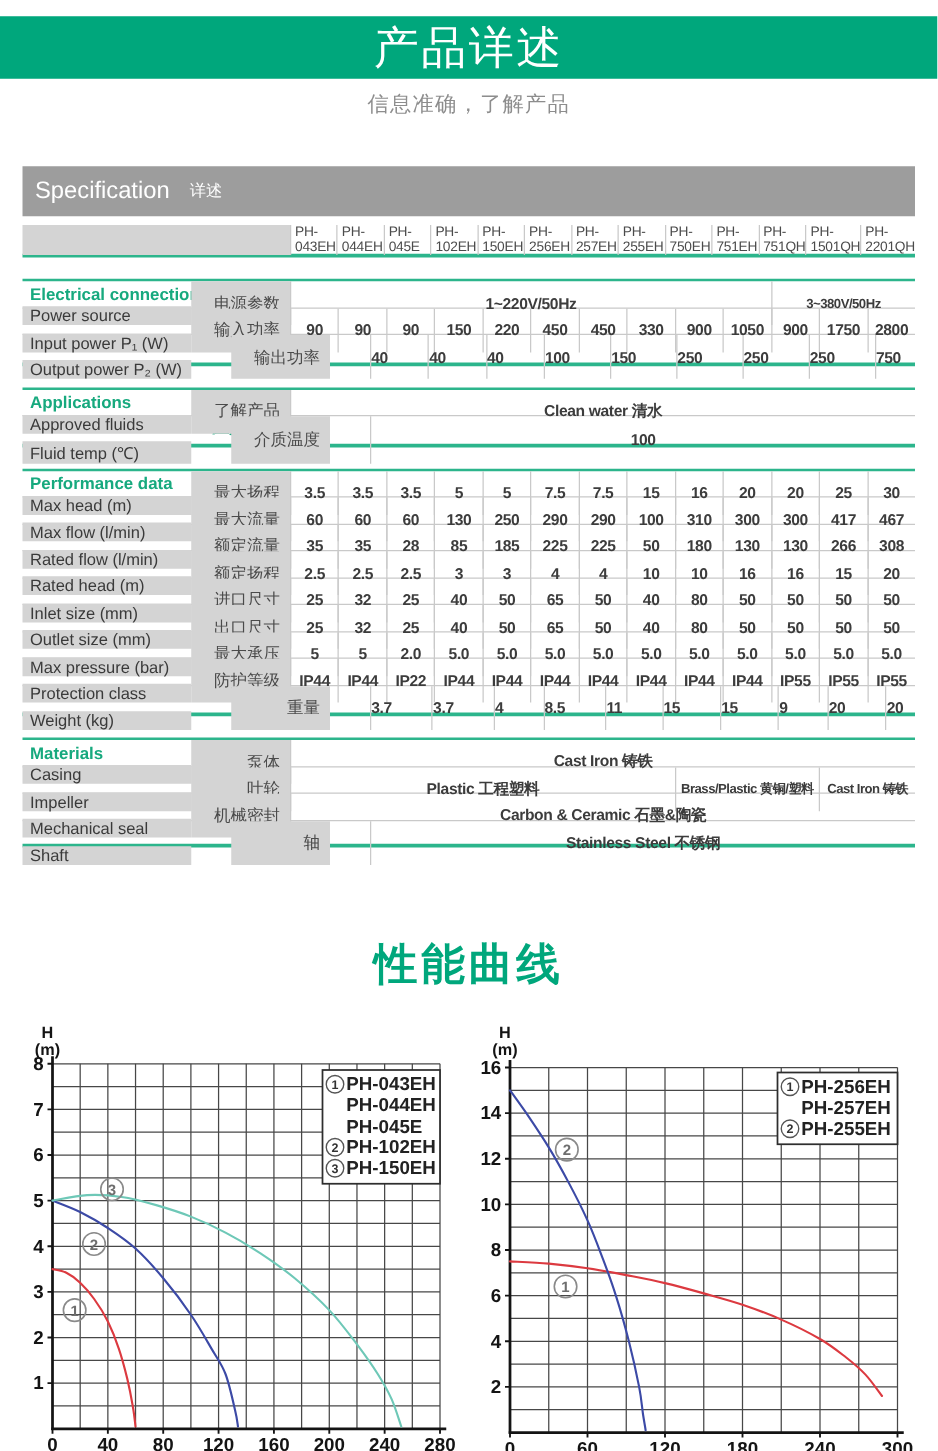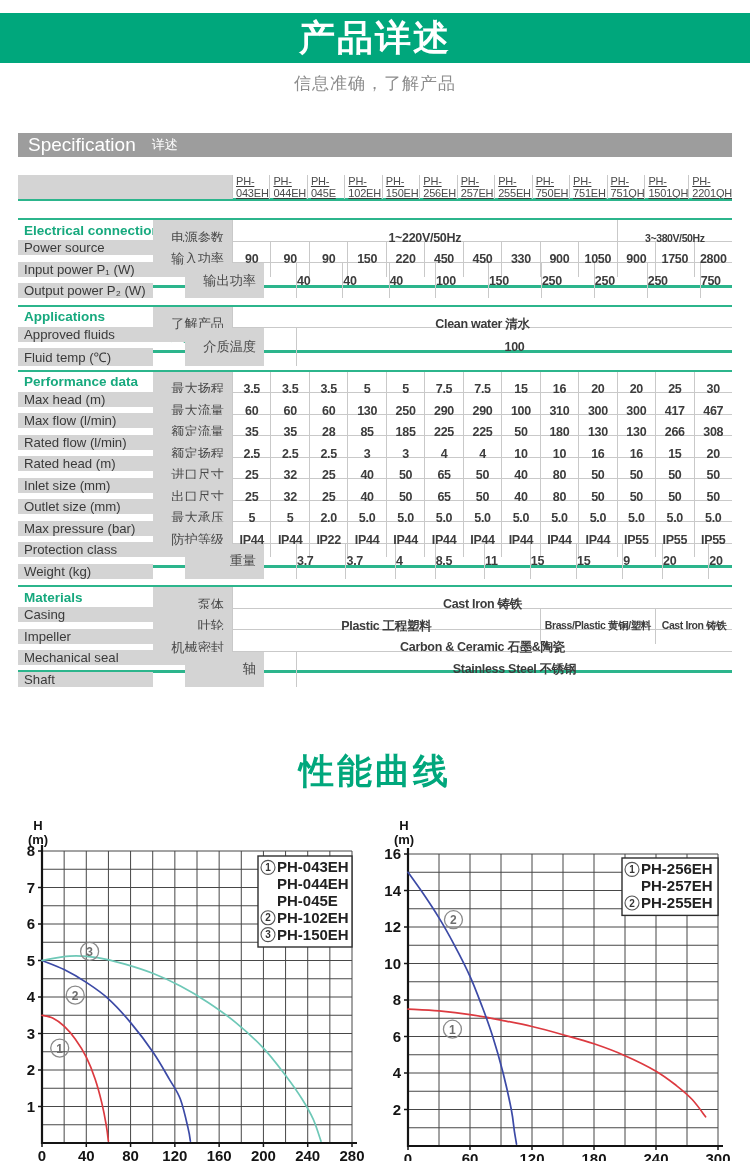--- a/index.html
+++ b/index.html
@@ -9,35 +9,35 @@
   *{box-sizing:border-box; margin:0; padding:0;}
   html,body{width:750px; height:1161px;}
   body{
     position:relative; overflow:hidden; background:#fff;
     font-family:"Liberation Sans", sans-serif; color:var(--txt);
   }
   .banner{
     position:absolute; left:0; top:13px; width:750px; height:50px;
     background:var(--green); text-align:center;
   }
-  .banner span{color:#fff; font-size:36px; font-weight:bold; line-height:50px; letter-spacing:2px;margin-top:37px;}
+  .banner span{color:#fff; font-size:36px; font-weight:normal; line-height:50px; letter-spacing:2px;margin-top:37px;}
   .subtitle{
     position:absolute; left:0; top:72px; width:750px; text-align:center;
     color:#8d8d8d; font-size:17px; letter-spacing:1px;
   }
   .spec-table{position:absolute; left:18px; top:133px; width:714px; font-size:13px;}
   .spec-bar{
-    height:24px; background:var(--bar); color:#fff; padding-left:10px;
+    height:40px; background:var(--bar); color:#fff; padding-left:10px;
     display:flex; align-items:center;
   }
   .spec-bar .t-en{font-size:19px;}
   .spec-bar .t-zh{font-size:13px; margin-left:16px;}
   .trow{display:grid; grid-template-columns:135px 79px repeat(13, 1fr);}
   .cell{display:flex; align-items:center; justify-content:center; overflow:visible; white-space:nowrap;}
-  .model-row{height:23px; margin-top:18px;text-decoration:underline;}
+  .model-row{height:23px; margin-top:7px;}
   .corner{background:var(--labelbg);}
   .model{
     flex-direction:column; align-items:flex-start; justify-content:center;
     border-left:1px solid var(--bordergray);
     font-size:11px; color:#4b4b4b; line-height:12px; padding-left:3px; letter-spacing:-0.2px;
   }
   .sec-h{height:22px; border-top:3px solid var(--green2); border-bottom:2px solid var(--green2);}
   .sh-en{grid-column:1; justify-content:flex-start; padding-left:6px;
          color:#17a97e; font-weight:bold; font-size:13.5px;}
   .sh-zh{grid-column:2; justify-content:flex-end; padding-right:8px;

